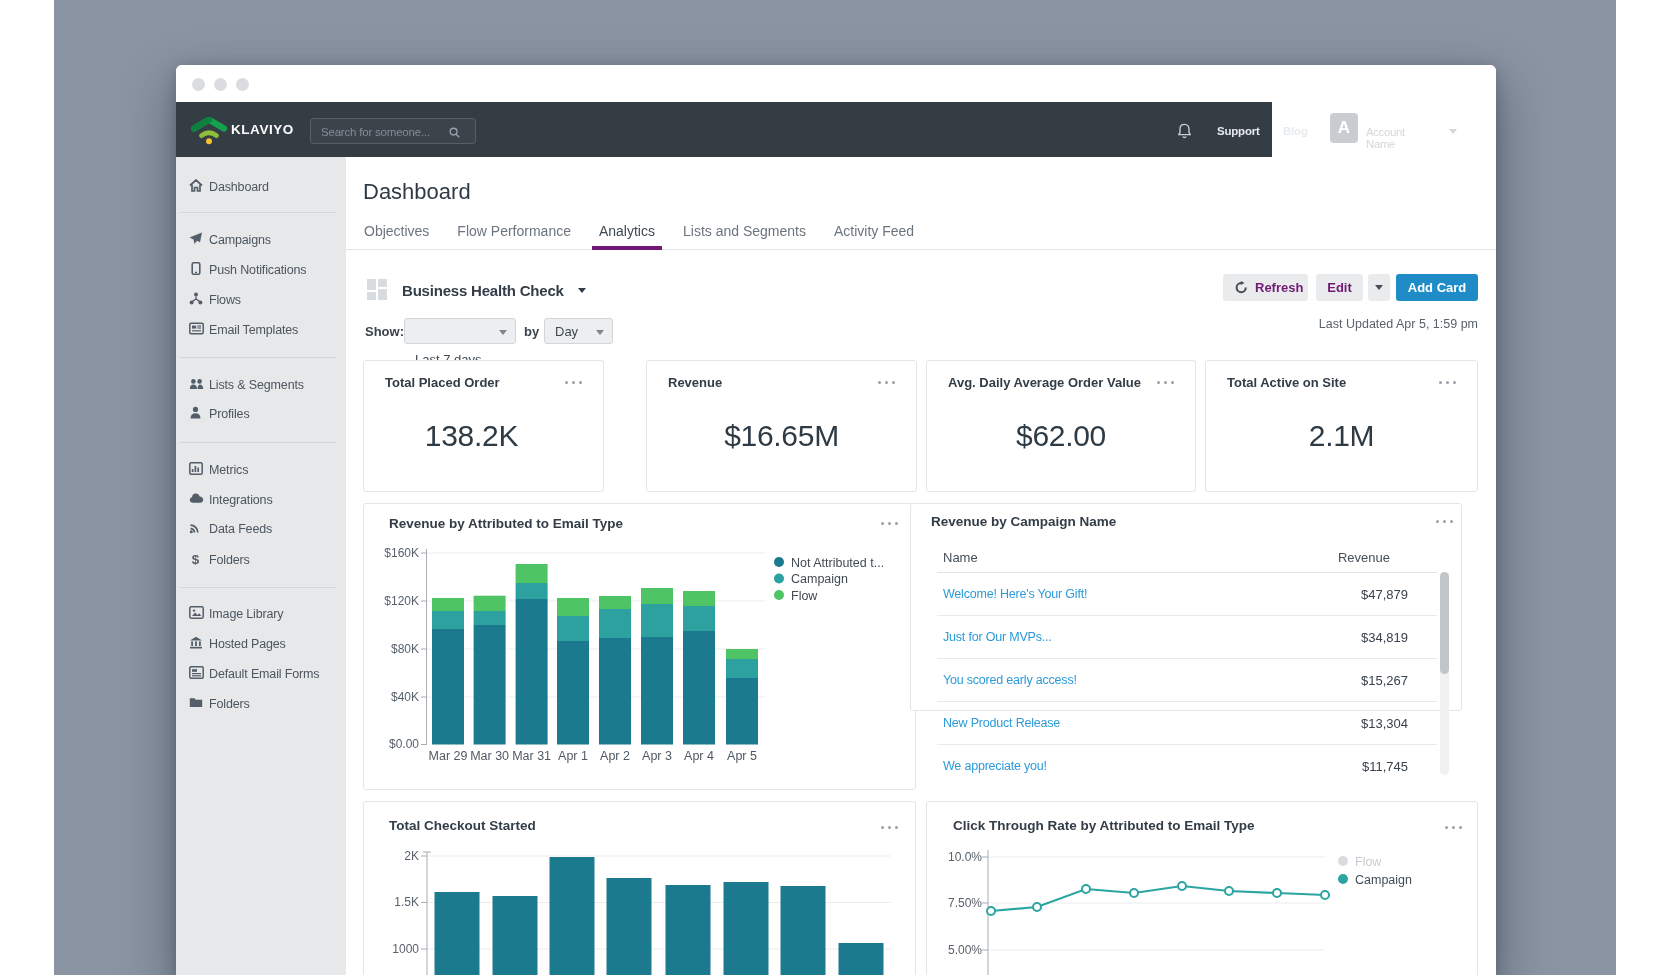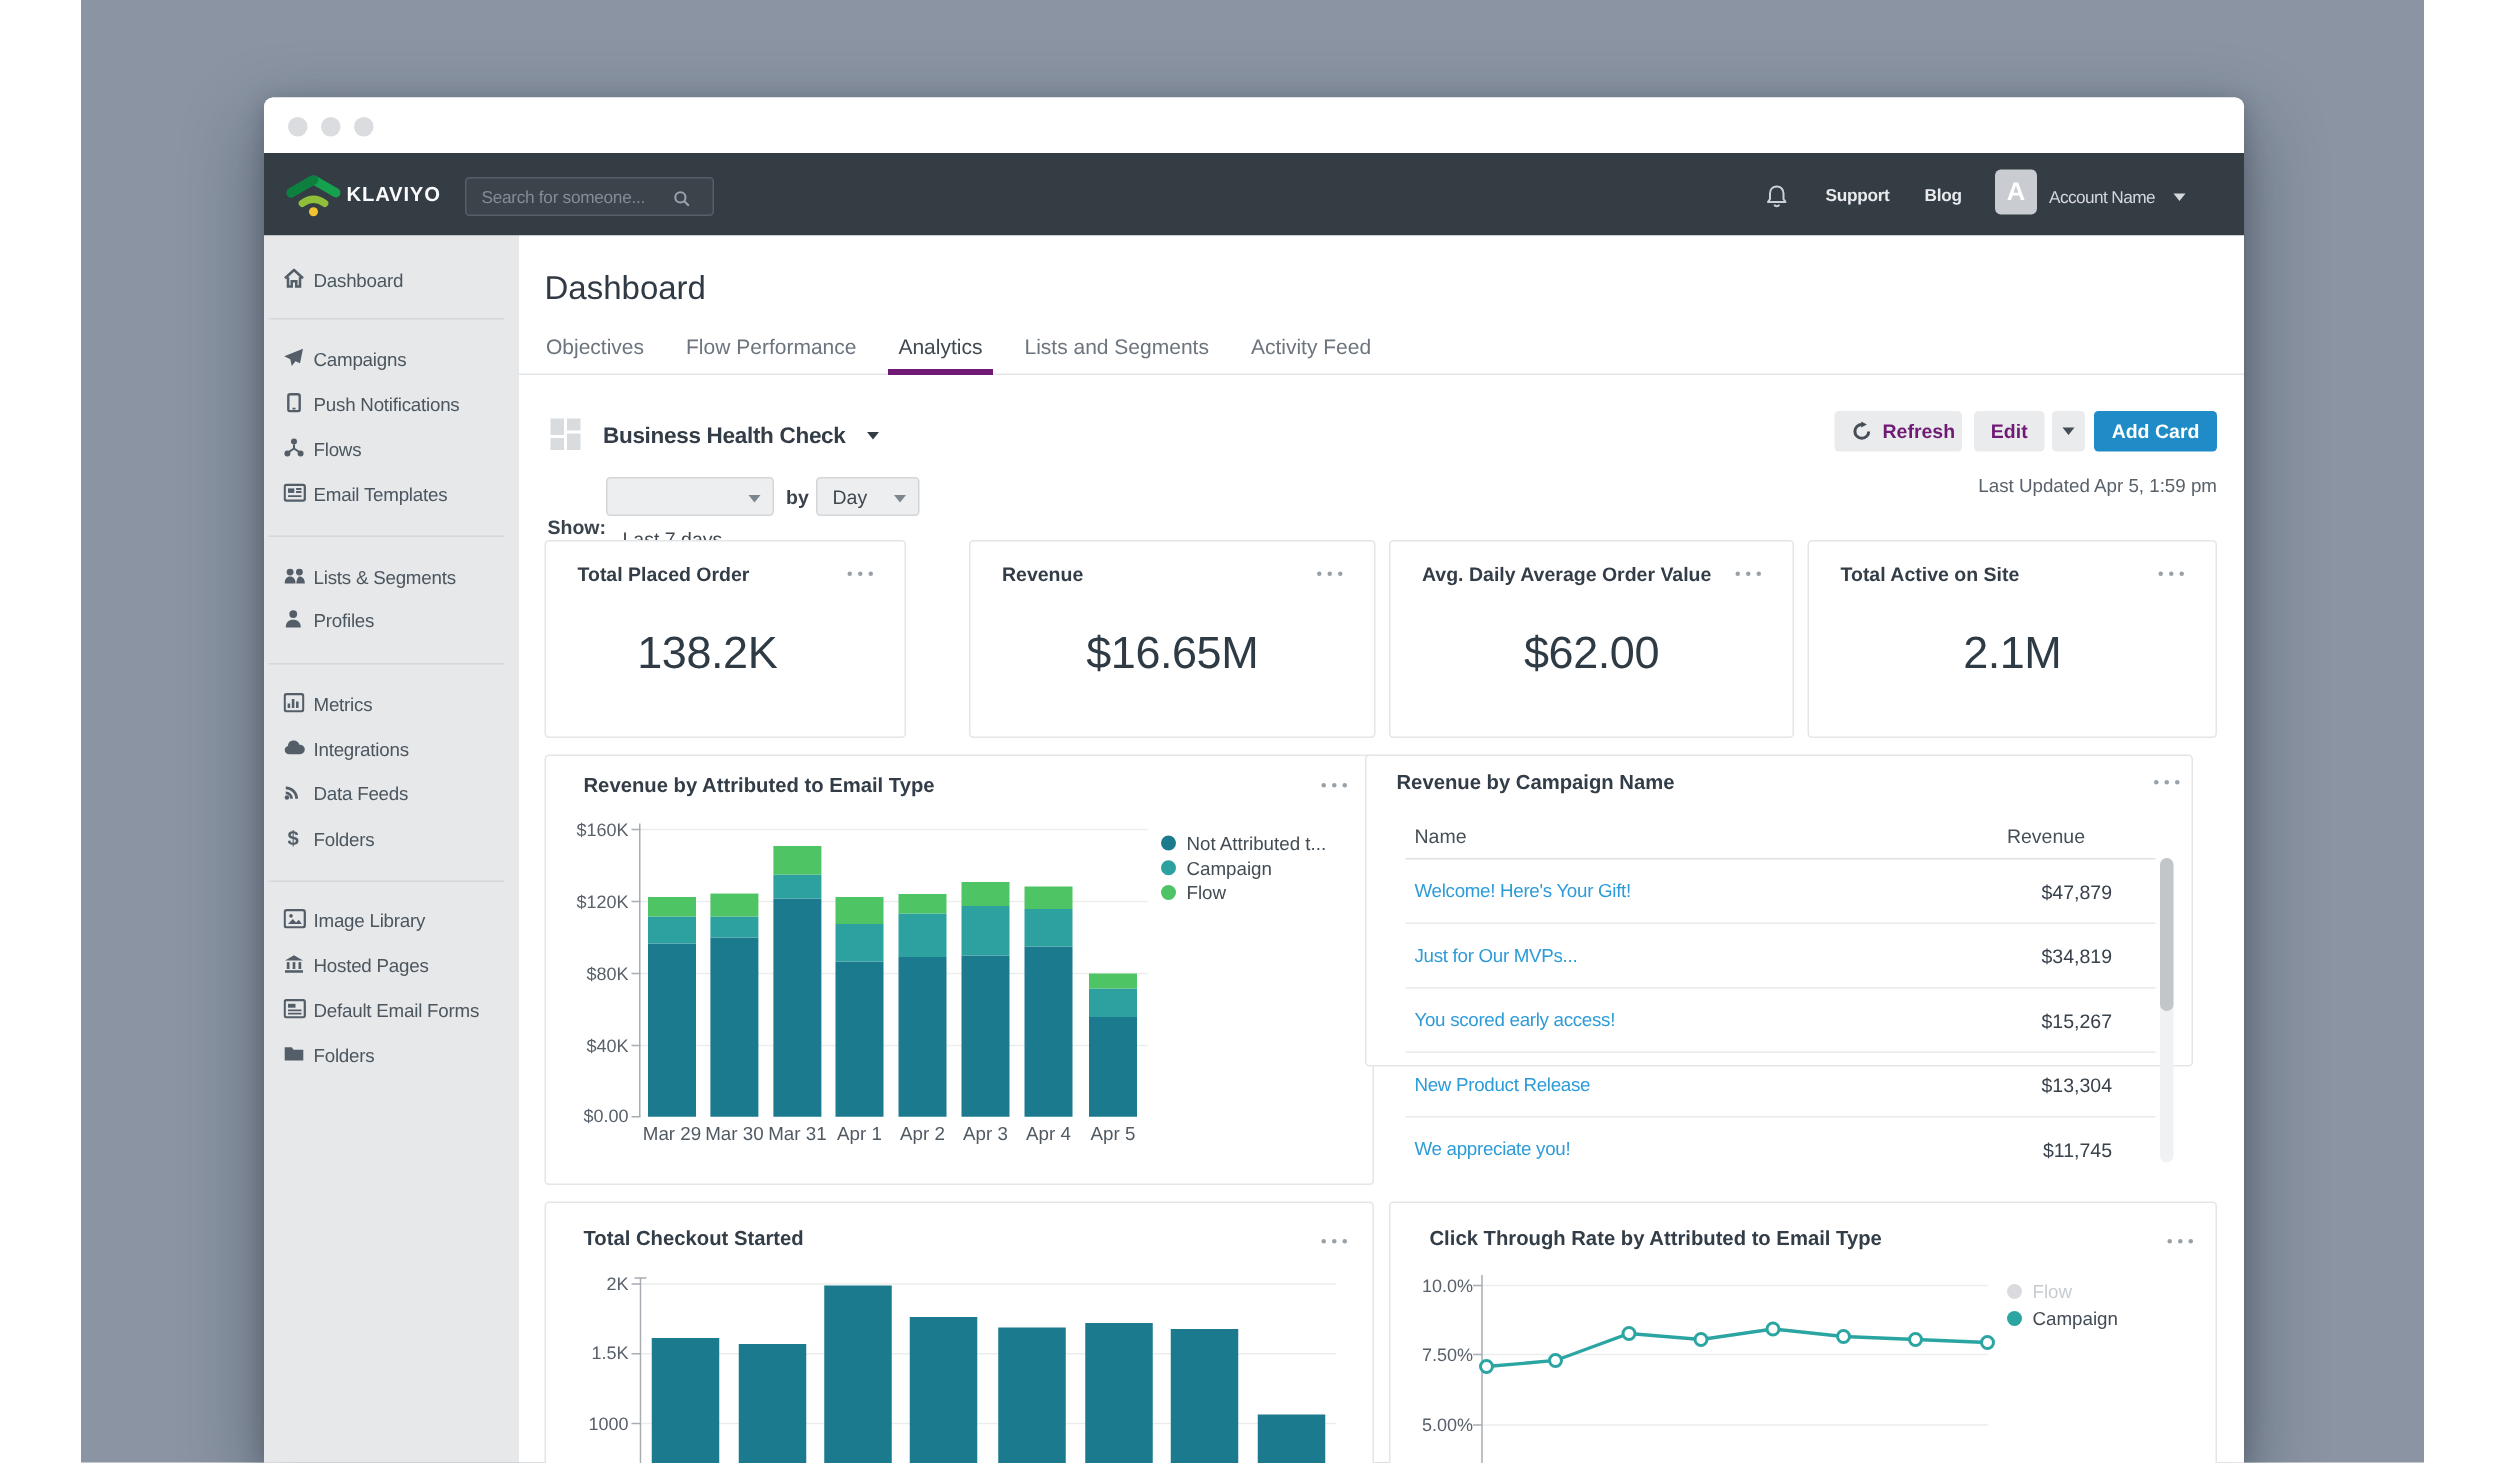--- a/index.html
+++ b/index.html
@@ -1,21 +1,21 @@
 <!DOCTYPE html>
 <html><head>
 <meta charset="utf-8">
 <style>
 * { margin:0; padding:0; box-sizing:border-box; }
 html,body { width:1670px; height:975px; overflow:hidden; background:#ffffff; font-family:"Liberation Sans", sans-serif; }
 .band { position:absolute; left:54px; top:0; width:1562px; height:975px; background:#8a94a3; }
 .window { position:absolute; left:176px; top:65px; width:1320px; height:910px; background:#ffffff; border-radius:6px 6px 0 0; box-shadow:0 20px 50px 3px rgba(25,35,50,0.40), 0 3px 14px rgba(25,35,50,0.26); }
 .bbar { position:absolute; left:0; top:0; width:1320px; height:37px; background:#ffffff; border-radius:6px 6px 0 0; }
 .bdot { position:absolute; width:13px; height:13px; border-radius:50%; background:#dadcdf; top:13px; }
-.apphead { position:absolute; left:0; top:37px; width:1320px; height:55px; background:#343c44; }
+.apphead { position:absolute; left:0; top:37px; width:1096px; height:55px; background:#343c44; }
 .sidebar { position:absolute; left:0; top:92px; width:170px; height:818px; background:#e6e8ea; }
 .main { position:absolute; left:170px; top:92px; width:1150px; height:818px; background:#ffffff; }
 .sb-item { position:absolute; left:0; width:170px; height:20px; }
 .sb-item svg { position:absolute; left:13px; top:3px; }
 .sb-item span { position:absolute; left:33px; top:3.5px; font-size:12.5px; letter-spacing:-0.15px; color:#4c565f; white-space:nowrap; }
 .sb-div { position:absolute; left:3px; width:157px; height:1px; background:#d4d7da; }
 .card { position:absolute; background:#fff; border:1px solid #e3e6e8; border-radius:3px; }
 .ctitle { position:absolute; font-size:13.5px; font-weight:bold; color:#333d47; white-space:nowrap; }
 .stitle { position:absolute; font-size:13px; font-weight:bold; color:#333d47; white-space:nowrap; }
 .dots { position:absolute; width:24px; height:4px; }
@@ -202,21 +202,21 @@
           <path d="M5.8 0 L9.6 2 L5.8 4 Z" fill="#454e57"></path>
         </svg>
       <span style="position:absolute;left:32px;top:0;line-height:27px;">Refresh</span>
     </div>
     <div class="grybtn" style="left:970px;top:117px;width:47px;height:27px;line-height:27px;">Edit</div>
     <div class="grybtn" style="left:1022px;top:117px;width:22px;height:27px;">
         <span class="carett" style="left:6.5px;top:11px;border-top-color:#454e57;"></span>
       </div>
     <div style="position:absolute;left:1050px;top:117px;width:82px;height:27px;background:#1f8cc7;border-radius:3px;color:#ffffff;font-size:13px;font-weight:bold;text-align:center;line-height:27px;">Add Card</div>
     <div style="position:absolute;left:832px;top:160px;width:300px;text-align:right;font-size:12.5px;color:#59626b;">Last Updated Apr 5, 1:59 pm</div>
-    <div style="position:absolute;left:19px;top:167px;font-size:13px;font-weight:bold;color:#3a434d;margin-top:20px;">Show:</div>
+    <div style="position:absolute;left:19px;top:167px;font-size:13px;font-weight:bold;color:#3a434d;">Show:</div>
     <div class="sel" style="left:58px;top:161px;width:112px;height:26px;">
       <span style="position:absolute;left:10px;top:5px;margin-top:28px;">Last 7 days</span>
       <span class="carett" style="right:8px;top:11px;"></span>
     </div>
     <div style="position:absolute;left:178px;top:167px;font-size:13px;font-weight:bold;color:#3a434d;">by</div>
     <div class="sel" style="left:198px;top:161px;width:69px;height:26px;">
       <span style="position:absolute;left:10px;top:5px;">Day</span>
       <span class="carett" style="right:8px;top:11px;"></span>
     </div>
 

